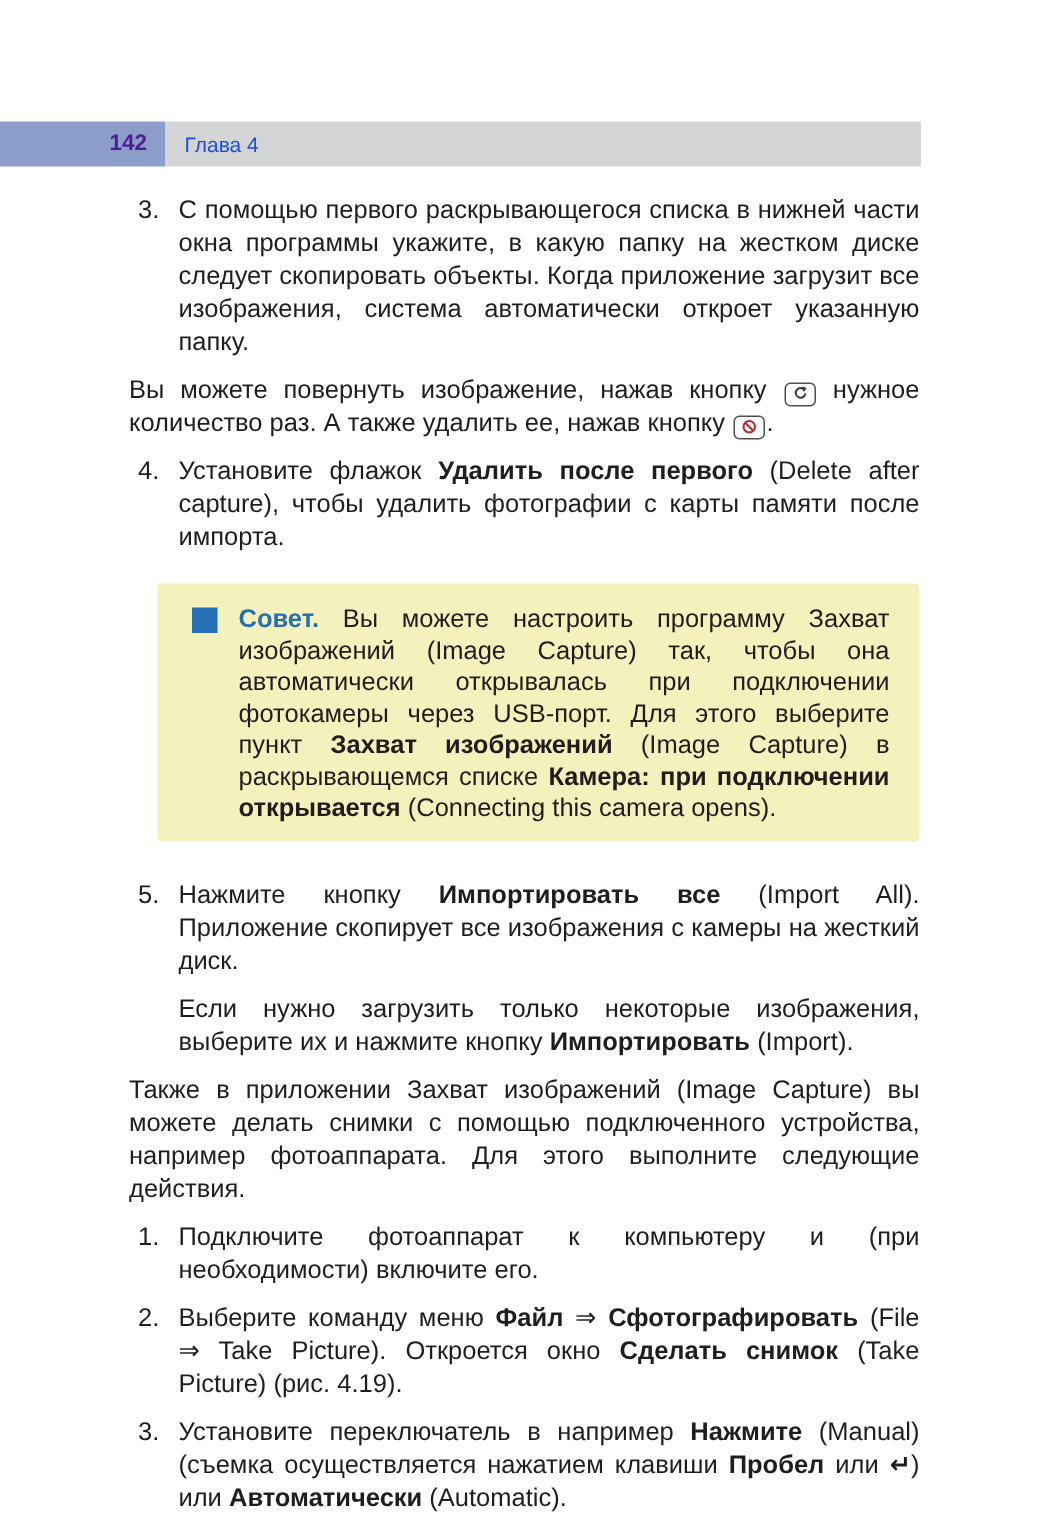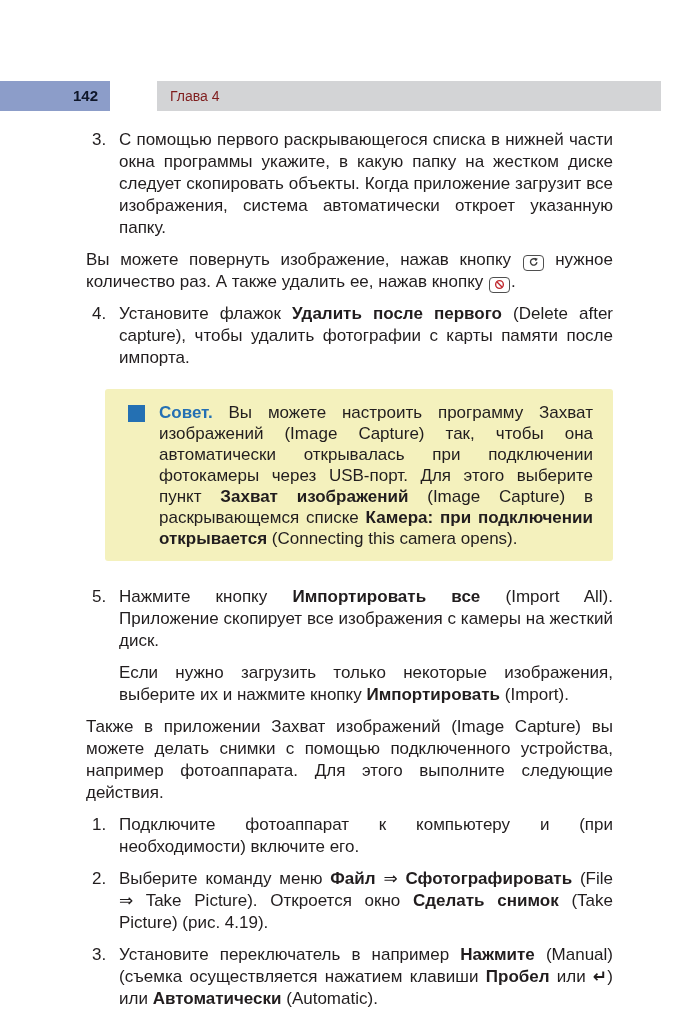--- a/index.html
+++ b/index.html
@@ -8,26 +8,26 @@
     position:relative;
     font-family:"Liberation Sans","DejaVu Sans",sans-serif;
     color:var(--body-text,#211d1e);
     overflow:hidden;
   }
   .header { position:absolute; top:81px; left:0; width:698px; height:30px; }
   .pagenum {
     position:absolute; left:0; top:0; width:110px; height:30px;
     background:var(--header-box,#8c9dc9);
     font-weight:700; font-size:15px; line-height:30px;
-    text-align:right; padding-right:12px; color:#0f172a;
+    text-align:right; padding-right:12px; color:#4c1d95;
   }
   .chapter {
     position:absolute; left:110px; top:0; width:504px; height:30px;
     background:var(--header-band,#d3d4d6);
-    font-size:14px; line-height:30px; padding-left:13px; color:#7f1d1d;margin-left:47px;
+    font-size:14px; line-height:30px; padding-left:13px; color:#1d4ed8;
   }
   .content {
     position:absolute; left:86px; top:129px; width:527px;
     font-size:17px; line-height:22px;
   }
   .para { text-align:justify; margin-bottom:10px; }
   .para.ind { margin-left:33px;margin-top:10px; }
   .item { display:flex; margin-bottom:10px; }
   .num { flex:0 0 33px; padding-left:6px; }
   .itx { flex:1; text-align:justify; }

